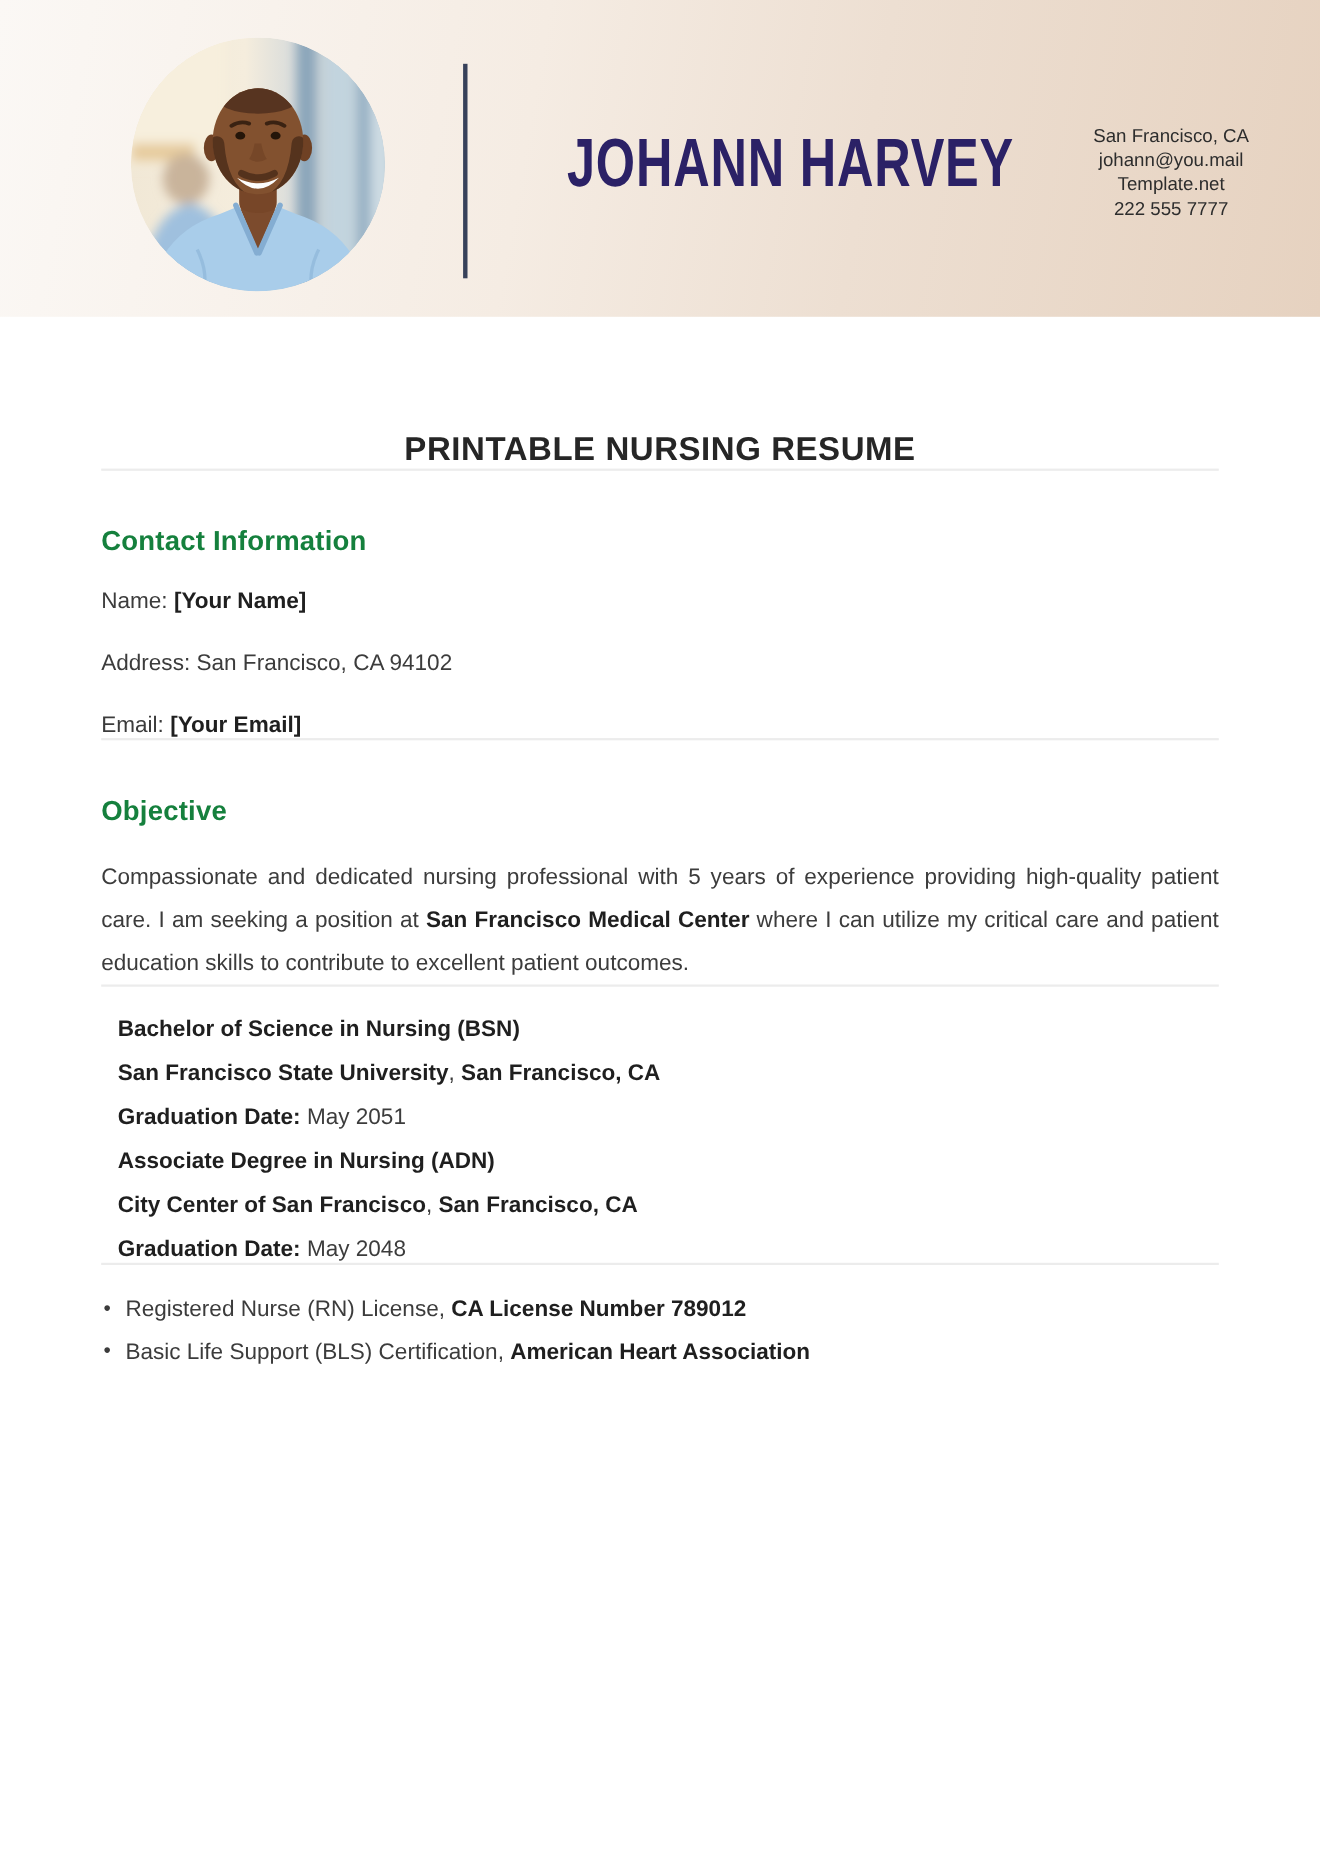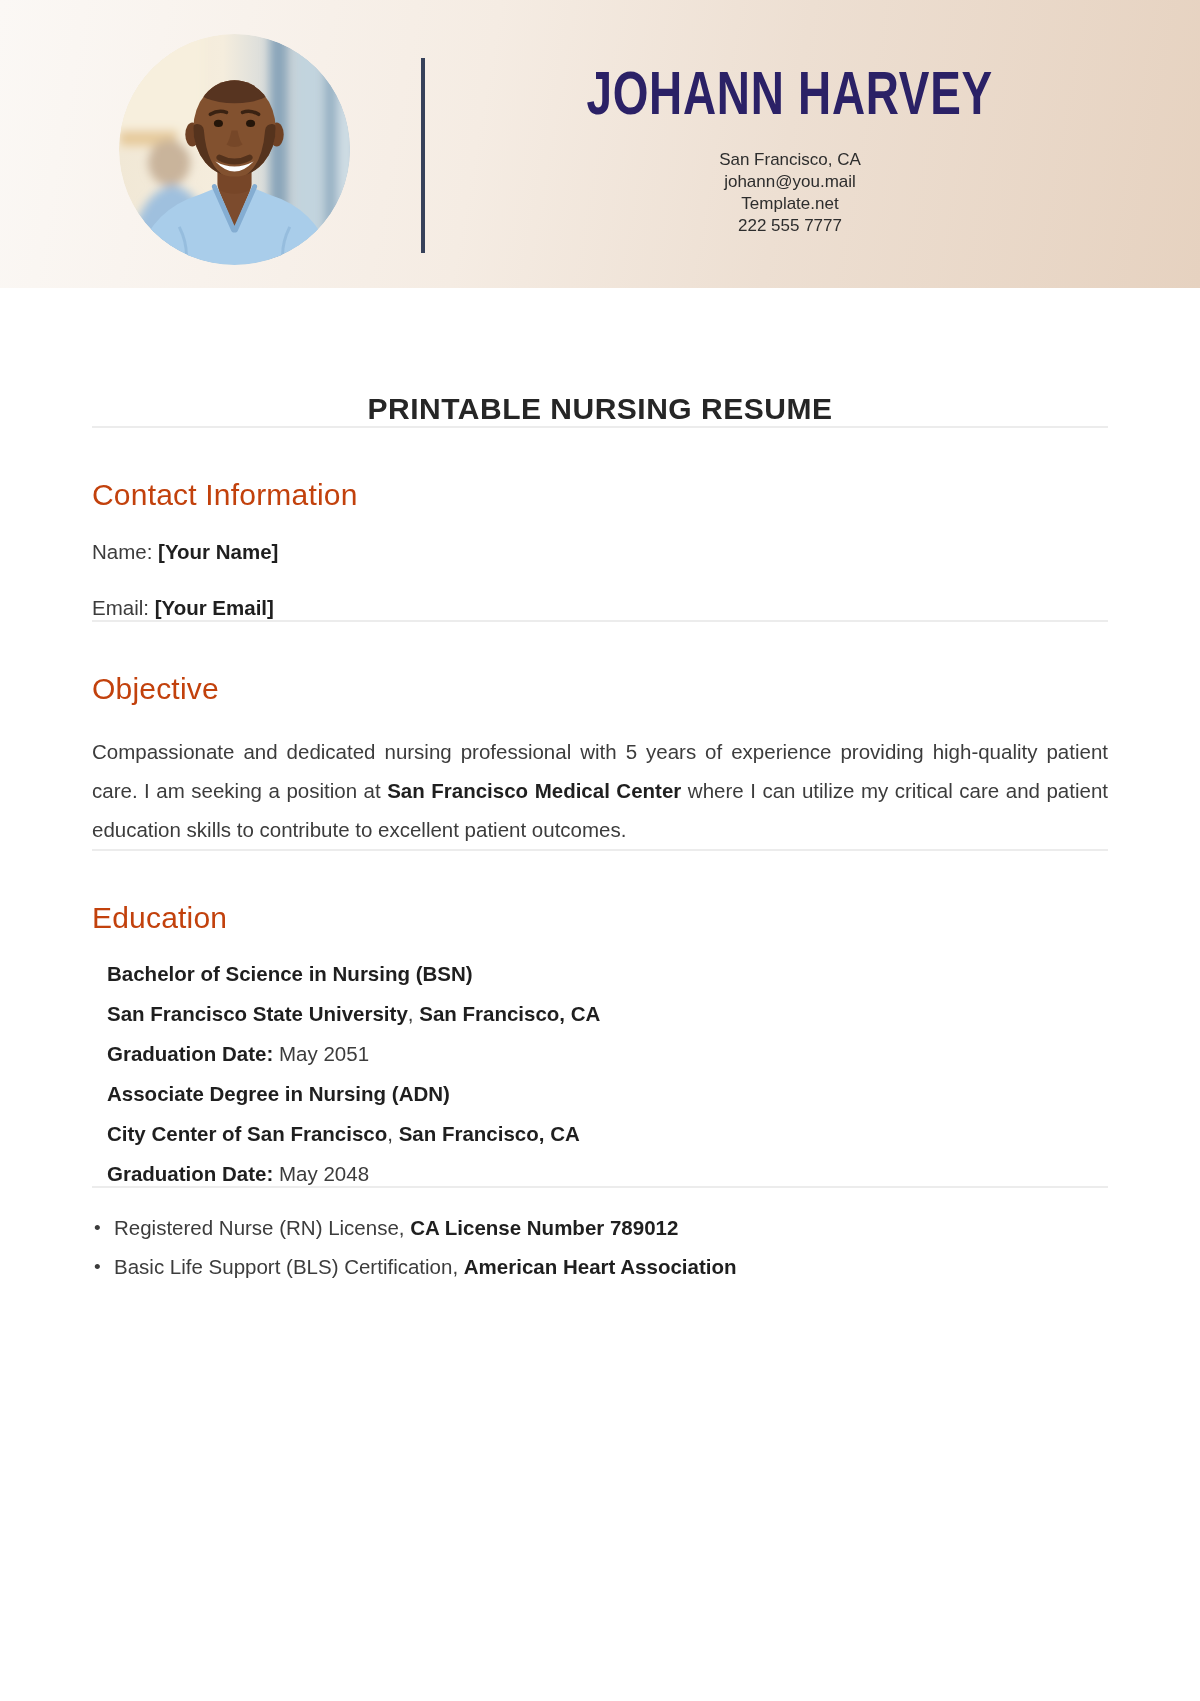--- a/index.html
+++ b/index.html
@@ -17,21 +17,21 @@
     position:absolute;left:119px;top:34px;width:231px;height:231px;
     border-radius:50%;overflow:hidden;
   }
   .photo-wrap svg{display:block;}
   .vline{
     position:absolute;left:421px;top:58px;width:4px;height:195px;
     background:#37415a;
   }
   .hero-right{
     position:absolute;left:440px;top:0;width:700px;height:288px;
-    display:flex;flex-direction:column;align-items:center;justify-content:center;
+    display:flex;flex-direction:row;align-items:center;justify-content:center;
   }
   .person-name{
     margin:10px 0 0;font-size:62px;font-weight:800;line-height:1;
     color:#2b2166;white-space:nowrap;
   }
   .name-inner{display:inline-block;transform:scaleX(0.74);transform-origin:center;letter-spacing:1px;}
   .contact-block{
     margin-top:25px;text-align:center;font-size:17px;line-height:22px;color:#2d2d2d;
   }
   
@@ -39,21 +39,21 @@
   .doc-title{
     margin:104px 0 0;text-align:center;
     font-size:30px;font-weight:700;color:#262626;letter-spacing:.5px;
   }
   hr.rule{border:none;height:2px;background:#ececec;margin:0;}
   .rule-1{margin-top:58px;}
   .rule-2{margin-top:52px;}
   .rule-3{margin-top:38px;}
   .rule-4{margin-top:57px;}
   .sec-heading{
-    margin:50px 0 0;font-size:30px;font-weight:400;color:#c2410c;letter-spacing:.2px;
+    margin:50px 0 0;font-size:25px;font-weight:700;color:#15803d;letter-spacing:.2px;
   }
   .content p{font-size:20.5px;color:#3c3c3c;line-height:24px;}
   .content b{font-weight:700;color:#1f1f1f;}
   .contact-sec p{margin:32px 0 0;}
   .contact-sec p:first-of-type{margin-top:28px;}
   .objective-par{
     margin:26px 0 0 !important;line-height:39px !important;
     text-align:justify;
   }
   .edu p{margin:16px 15px 0;}
@@ -145,34 +145,34 @@
 
   <main class="content">
 
     <h2 class="doc-title">PRINTABLE NURSING RESUME</h2>
 
     <hr class="rule rule-1">
 
     <section class="contact-sec">
       <h3 class="sec-heading">Contact Information</h3>
       <p><span>Name:</span> <b>[Your Name]</b></p>
+      <p><span>Address:</span> <span>San Francisco, CA 94102</span></p>
       <p><span>Email:</span> <b>[Your Email]</b></p>
     </section>
 
     <hr class="rule rule-2">
 
     <section>
       <h3 class="sec-heading">Objective</h3>
       <p class="objective-par"><span>Compassionate and dedicated nursing professional with 5 years of experience providing high-quality patient care. I am seeking a position at </span><b>San Francisco Medical Center</b><span> where I can utilize my critical care and patient education skills to contribute to excellent patient outcomes.</span></p>
     </section>
 
     <hr class="rule rule-3">
 
     <section>
-      <h3 class="sec-heading">Education</h3>
       <div class="edu">
         <p><b>Bachelor of Science in Nursing (BSN)</b></p>
         <p><b>San Francisco State University</b><span>, </span><b>San Francisco, CA</b></p>
         <p><b>Graduation Date:</b> <span>May 2051</span></p>
         <p><b>Associate Degree in Nursing (ADN)</b></p>
         <p><b>City Center of San Francisco</b><span>, </span><b>San Francisco, CA</b></p>
         <p><b>Graduation Date:</b> <span>May 2048</span></p>
       </div>
     </section>
 

